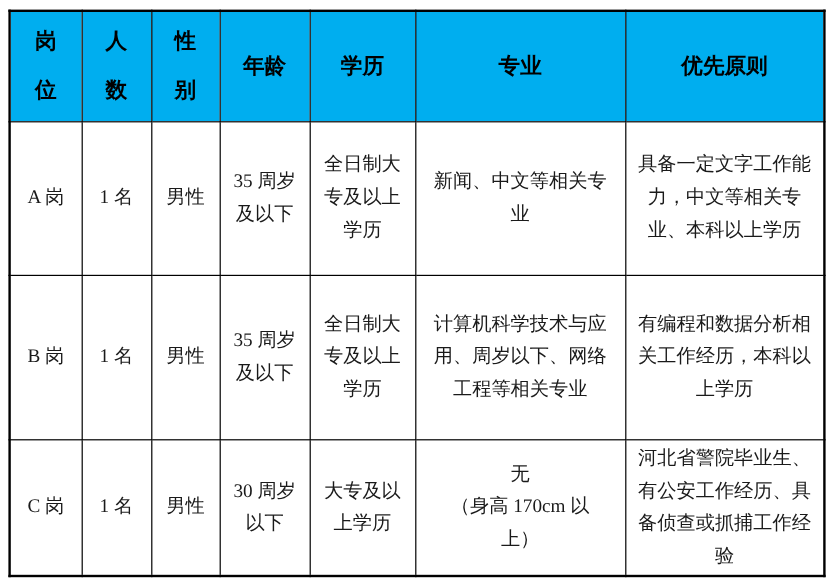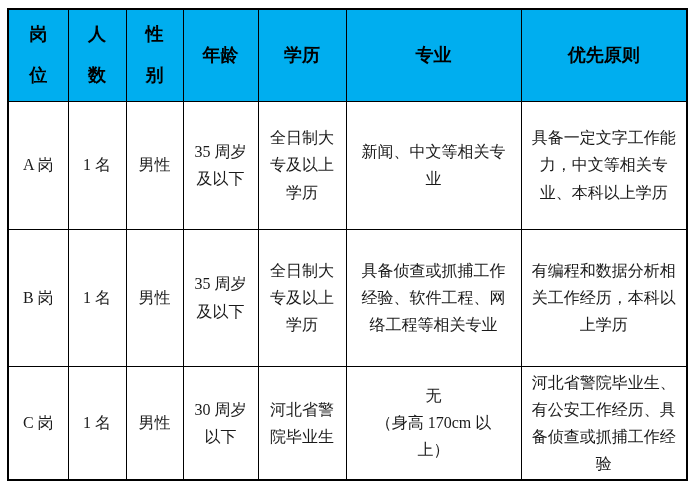--- a/index.html
+++ b/index.html
@@ -101,28 +101,28 @@
         <td class="cell-education">全日制大专及以上学历</td>
         <td class="cell-major">新闻、中文等相关专业</td>
         <td class="cell-priority">具备一定文字工作能力，中文等相关专业、本科以上学历</td>
       </tr>
       <tr class="r-b">
         <td class="cell-position">B 岗</td>
         <td class="cell-headcount">1 名</td>
         <td class="cell-gender">男性</td>
         <td class="cell-age">35 周岁及以下</td>
         <td class="cell-education">全日制大专及以上学历</td>
-        <td class="cell-major">具备侦查或抓捕工作经验、软件工程、网络工程等相关专业</td>
+        <td class="cell-major">计算机科学技术与应用、周岁以下、网络工程等相关专业</td>
         <td class="cell-priority">有编程和数据分析相关工作经历，本科以上学历</td>
       </tr>
       <tr class="r-c">
         <td class="cell-position">C 岗</td>
         <td class="cell-headcount">1 名</td>
         <td class="cell-gender">男性</td>
         <td class="cell-age">30 周岁以下</td>
-        <td class="cell-education">河北省警院毕业生</td>
+        <td class="cell-education">大专及以上学历</td>
         <td class="cell-major">无
 （身高 170cm 以上）</td>
         <td class="cell-priority">河北省警院毕业生、有公安工作经历、具备侦查或抓捕工作经验</td>
       </tr>
     </tbody>
   </table>
 </div>
 
 </body></html>

